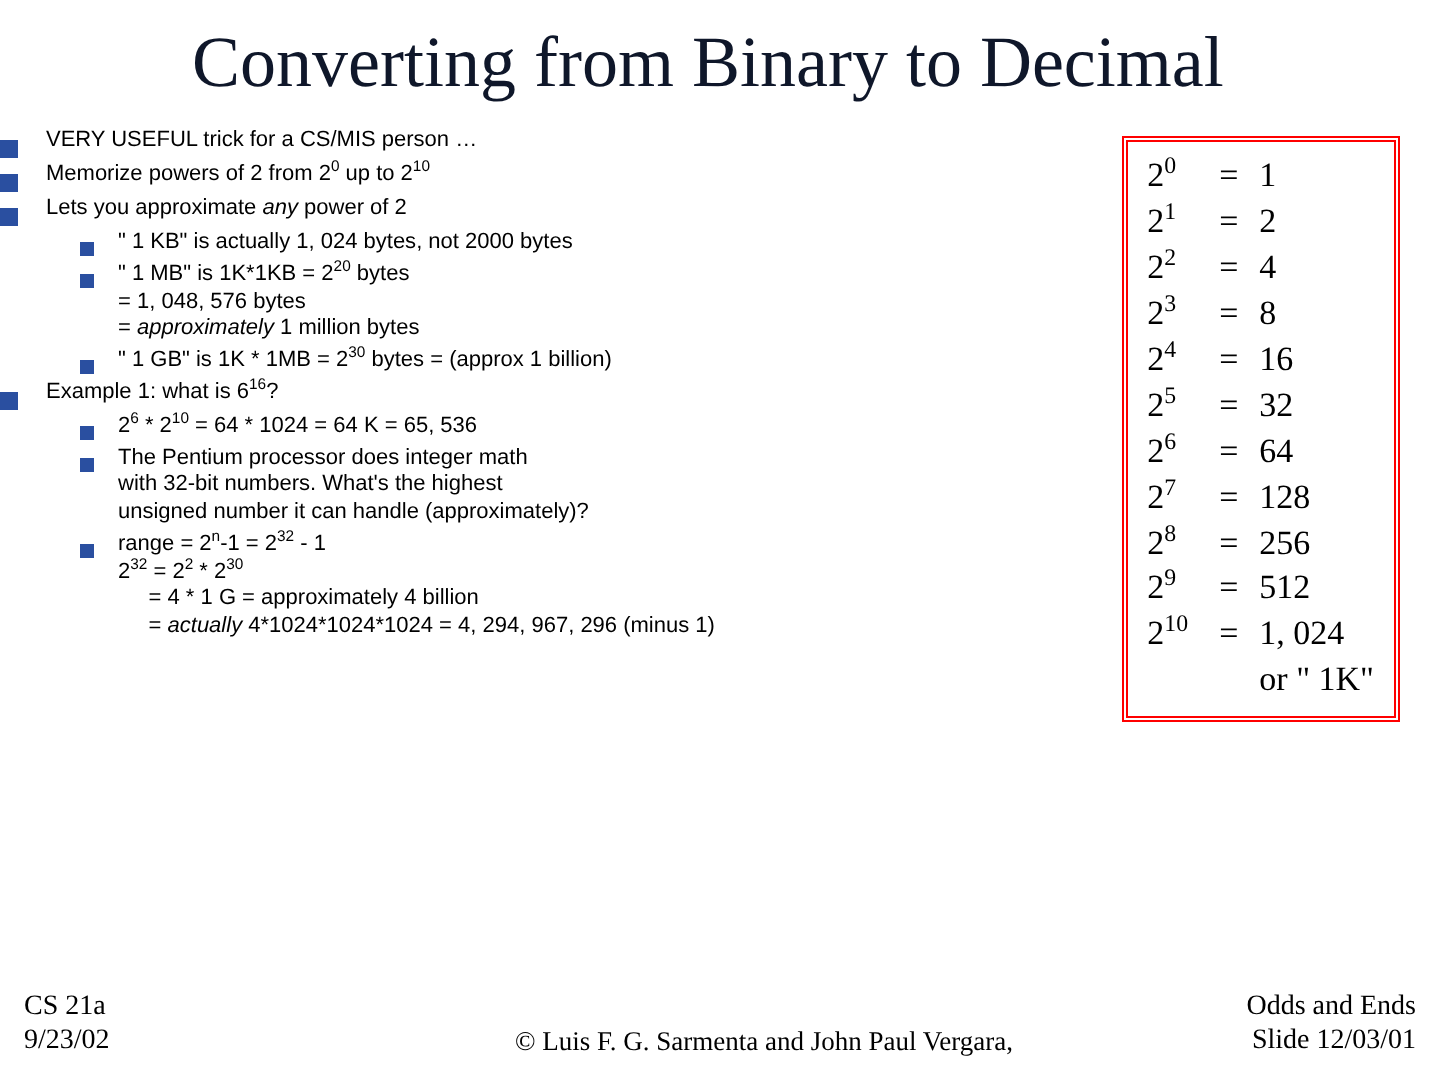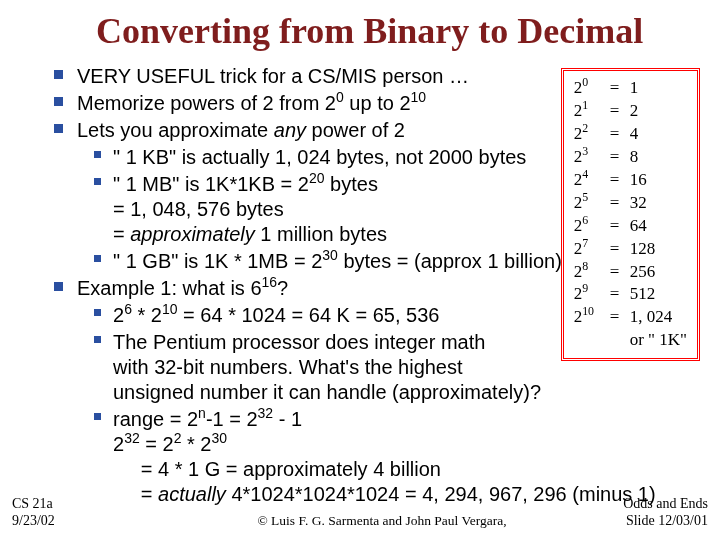--- a/index.html
+++ b/index.html
@@ -6,29 +6,28 @@
   body {
     width: 720px;
     height: 540px;
     background: #fff;
     font-family: "Comic Sans MS", cursive, sans-serif;
     position: relative;
     overflow: hidden;
   }
   h1 {
     font-family: "Times New Roman", serif;
-    font-weight: bold;
+    font-weight: normal;
     font-size: 36px;
-    color: #7f1d1d;
+    color: #0f172a;
     padding: 10px 0 12px 96px;
   }
   .content {
     position: relative;
-    padding-left: 54px;
-    font-size: 20px;
+    font-size: 11px;
     line-height: 1.25;
     color: #000;
   }
   .row { display: flex; align-items: flex-start; margin-bottom: 2px; }
   .sq {
     width: 9px; height: 9px; background: #2a4fa0;
     flex: 0 0 9px; margin-top: 6px; margin-right: 14px;
   }
   .sq.sm {
     width: 7px; height: 7px; flex: 0 0 7px; margin-top: 6px; margin-right: 12px;

